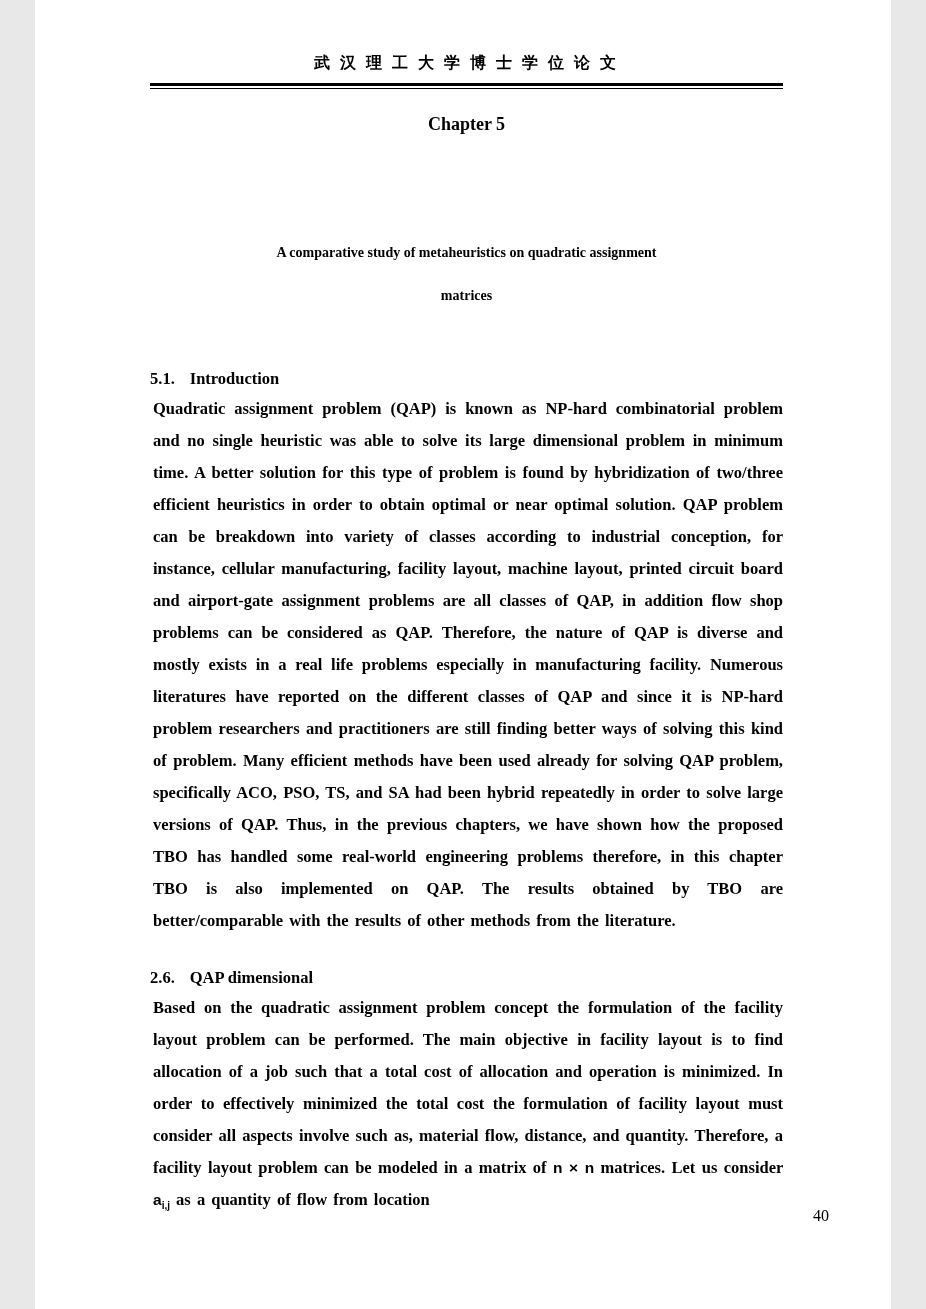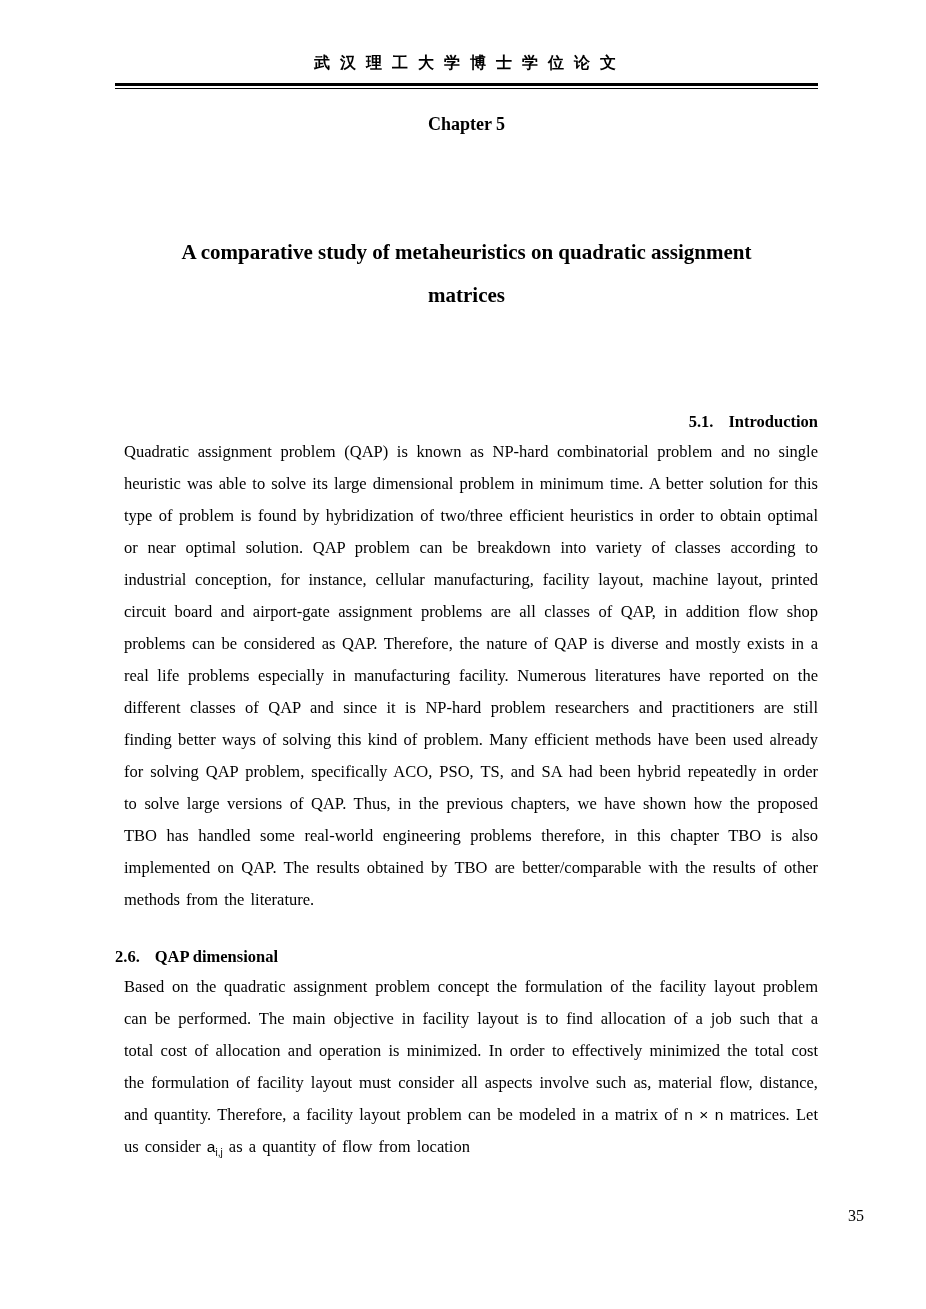--- a/index.html
+++ b/index.html
@@ -1,19 +1,19 @@
 <!DOCTYPE html>
 <html><head>
 <meta charset="utf-8">
 <style>
   * { box-sizing: border-box; }
   html, body { margin: 0; padding: 0; background: #e8e8e8; }
   .page {
     position: relative;
-    width: 926px;
+    width: 856px;
     height: 1309px;
     margin: 0 auto;
     background: #ffffff;
     font-family: "Liberation Serif", serif;
     color: #000000;
     padding: 52px 108px 0 115px;
     overflow: hidden;
   }
   .header-cn {
     text-align: center;
@@ -32,38 +32,39 @@
   .chapter {
     margin-top: 20px;
     text-align: center;
     font-size: 18px;
     font-weight: bold;
     line-height: 30px;
   }
   .doc-title {
     margin-top: 92px;
     text-align: center;
-    font-size: 21px;
+    font-size: 14px;
     font-weight: bold;
     line-height: 43px;
   }
   .section-heading {
     font-size: 16.5px;
     font-weight: bold;
     line-height: 22px;
   }
-  .sh1 { margin-top: 94px; text-align: right; }
+  .sh1 { margin-top: 51px; }
   .sh2 { margin-top: 30px; }
   .sec-num { margin-right: 15px; }
   .body-par {
-    margin: 3px 0 0 9px;
+    margin: 3px 0 0 3px;
     font-size: 16.5px;
     line-height: 32px;
     word-spacing: 2px;
     text-align: justify;
+    font-weight: bold;
   }
   .var-sans {
     font-family: "Liberation Sans", sans-serif;
     font-size: 15.5px;
   }
   .var-sans sub {
     font-size: 10px;
     line-height: 0;
   }
   .page-number {
@@ -95,15 +96,15 @@
   </div>
 
   <p class="body-par">Quadratic assignment problem (QAP) is known as NP-hard combinatorial problem and no single heuristic was able to solve its large dimensional problem in minimum time. A better solution for this type of problem is found by hybridization of two/three efficient heuristics in order to obtain optimal or near optimal solution. QAP problem can be breakdown into variety of classes according to industrial conception, for instance, cellular manufacturing, facility layout, machine layout, printed circuit board and airport-gate assignment problems are all classes of QAP, in addition flow shop problems can be considered as QAP. Therefore, the nature of QAP is diverse and mostly exists in a real life problems especially in manufacturing facility. Numerous literatures have reported on the different classes of QAP and since it is NP-hard problem researchers and practitioners are still finding better ways of solving this kind of problem. Many efficient methods have been used already for solving QAP problem, specifically ACO, PSO, TS, and SA had been hybrid repeatedly in order to solve large versions of QAP. Thus, in the previous chapters, we have shown how the proposed TBO has handled some real-world engineering problems therefore, in this chapter TBO is also implemented on QAP. The results obtained by TBO are better/comparable with the results of other methods from the literature.</p>
 
   <div class="section-heading sh2">
     <span class="sec-num">2.6.</span><span>QAP dimensional</span>
   </div>
 
   <p class="body-par"><span>Based on the quadratic assignment problem concept the formulation of the facility layout problem can be performed. The main objective in facility layout is to find allocation of a job such that a total cost of allocation and operation is minimized. In order to effectively minimized the total cost the formulation of facility layout must consider all aspects involve such as, material flow, distance, and quantity. Therefore, a facility layout problem can be modeled in a matrix of </span><span class="var-sans">n × n</span><span> matrices. Let us consider </span><span class="var-sans"><span>a</span><sub>i,j</sub></span><span> as a quantity of flow from location</span></p>
 
-  <div class="page-number">35</div>
+  <div class="page-number">40</div>
 
 </div>
 
 </body></html>

